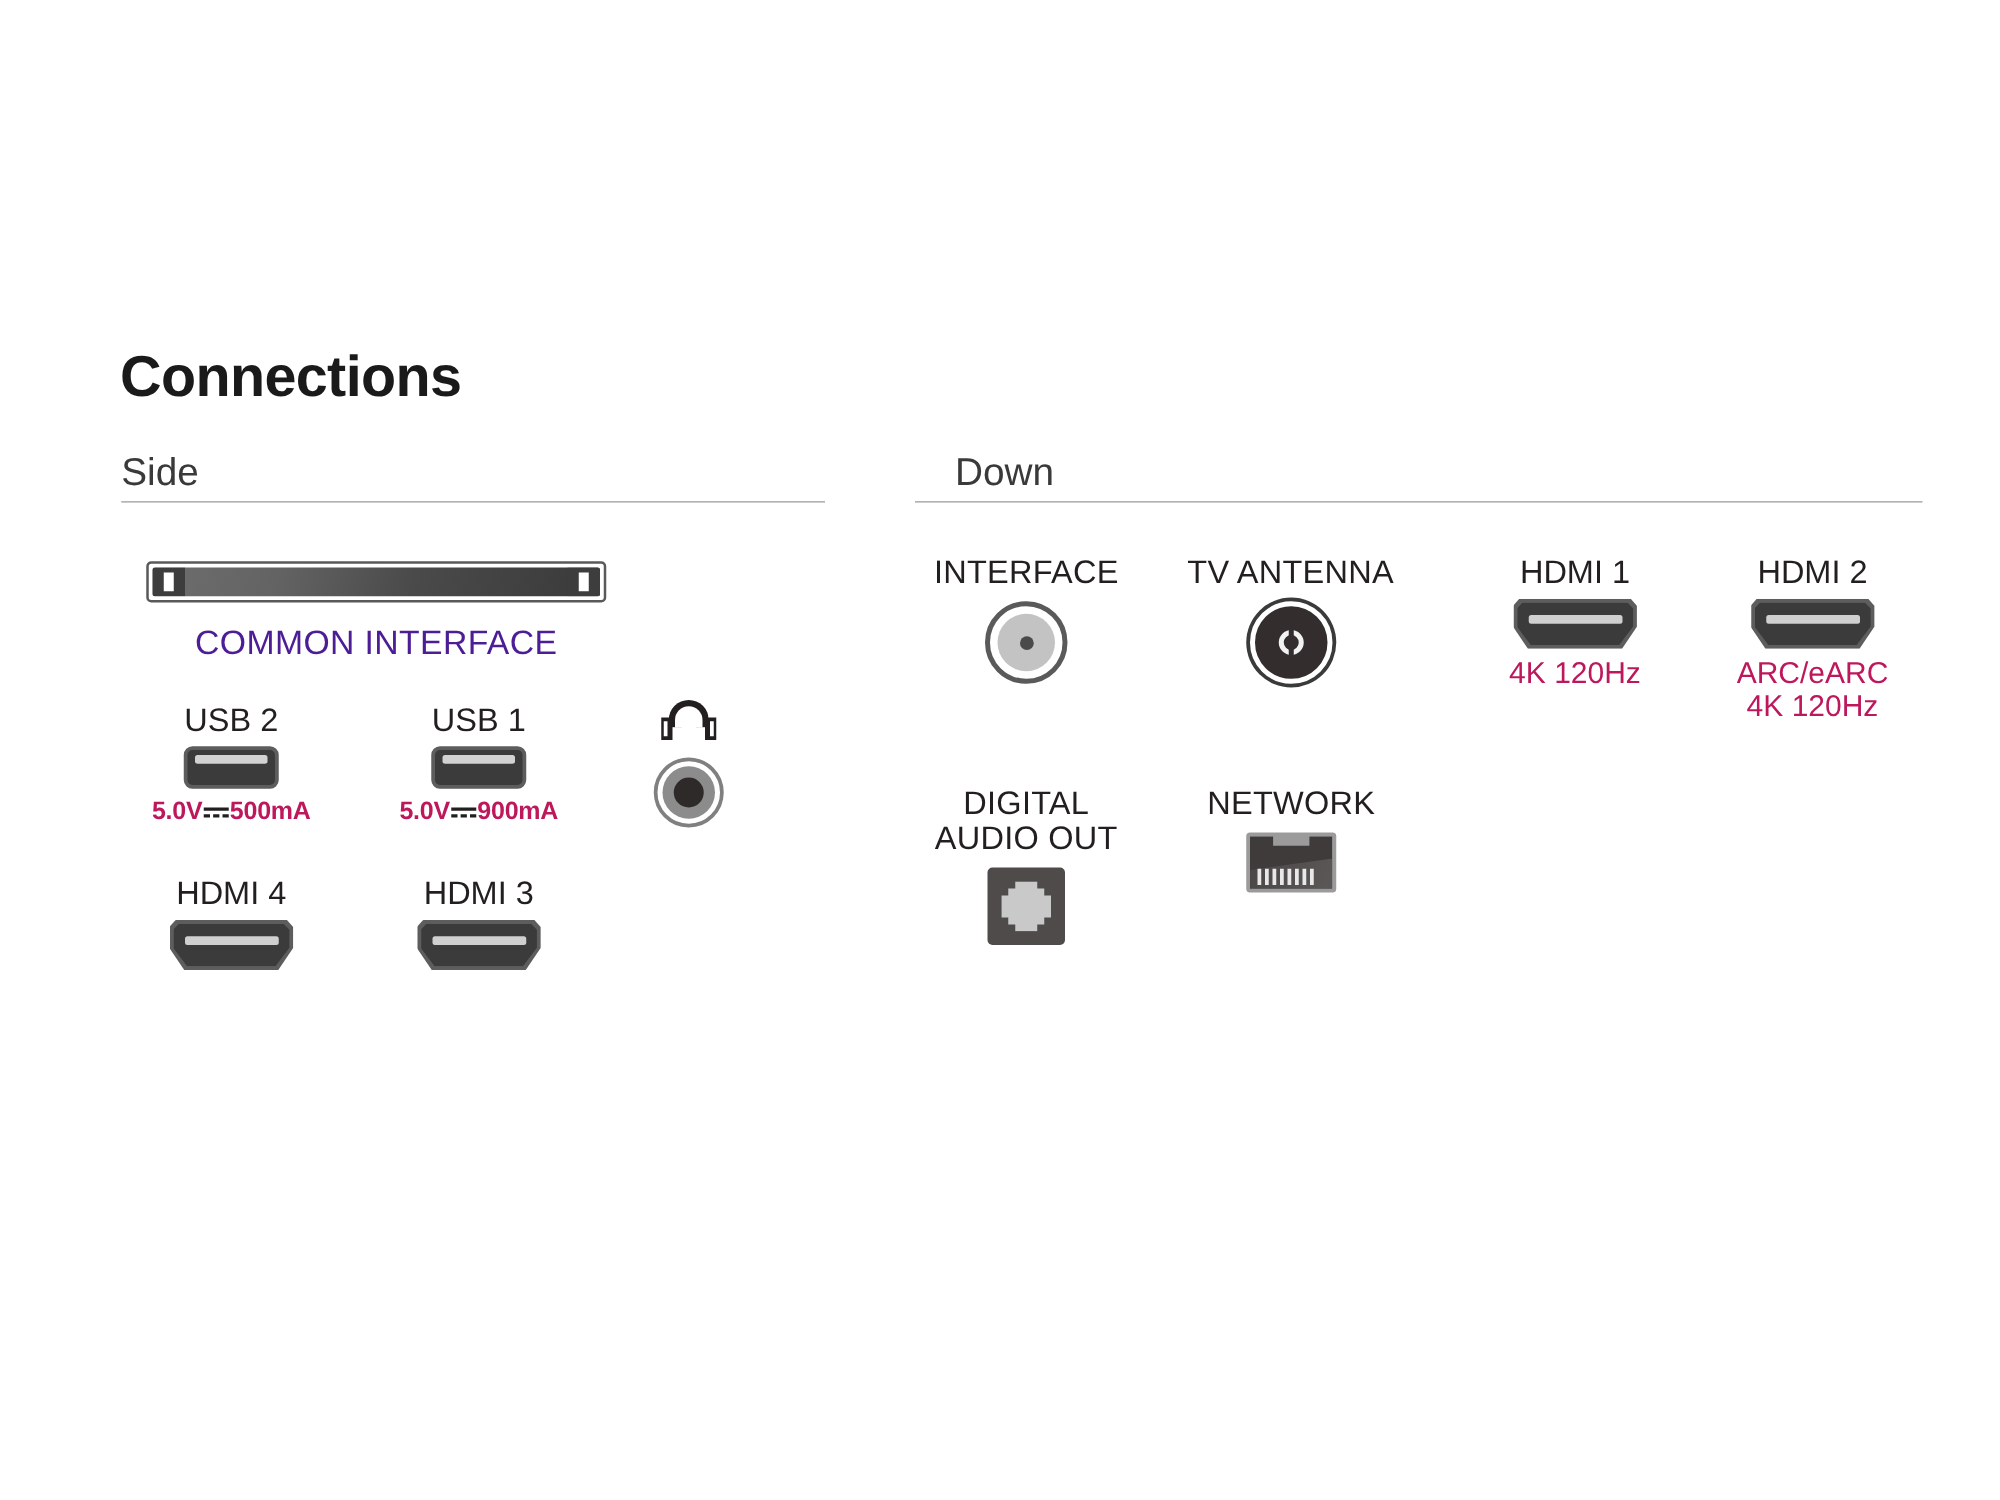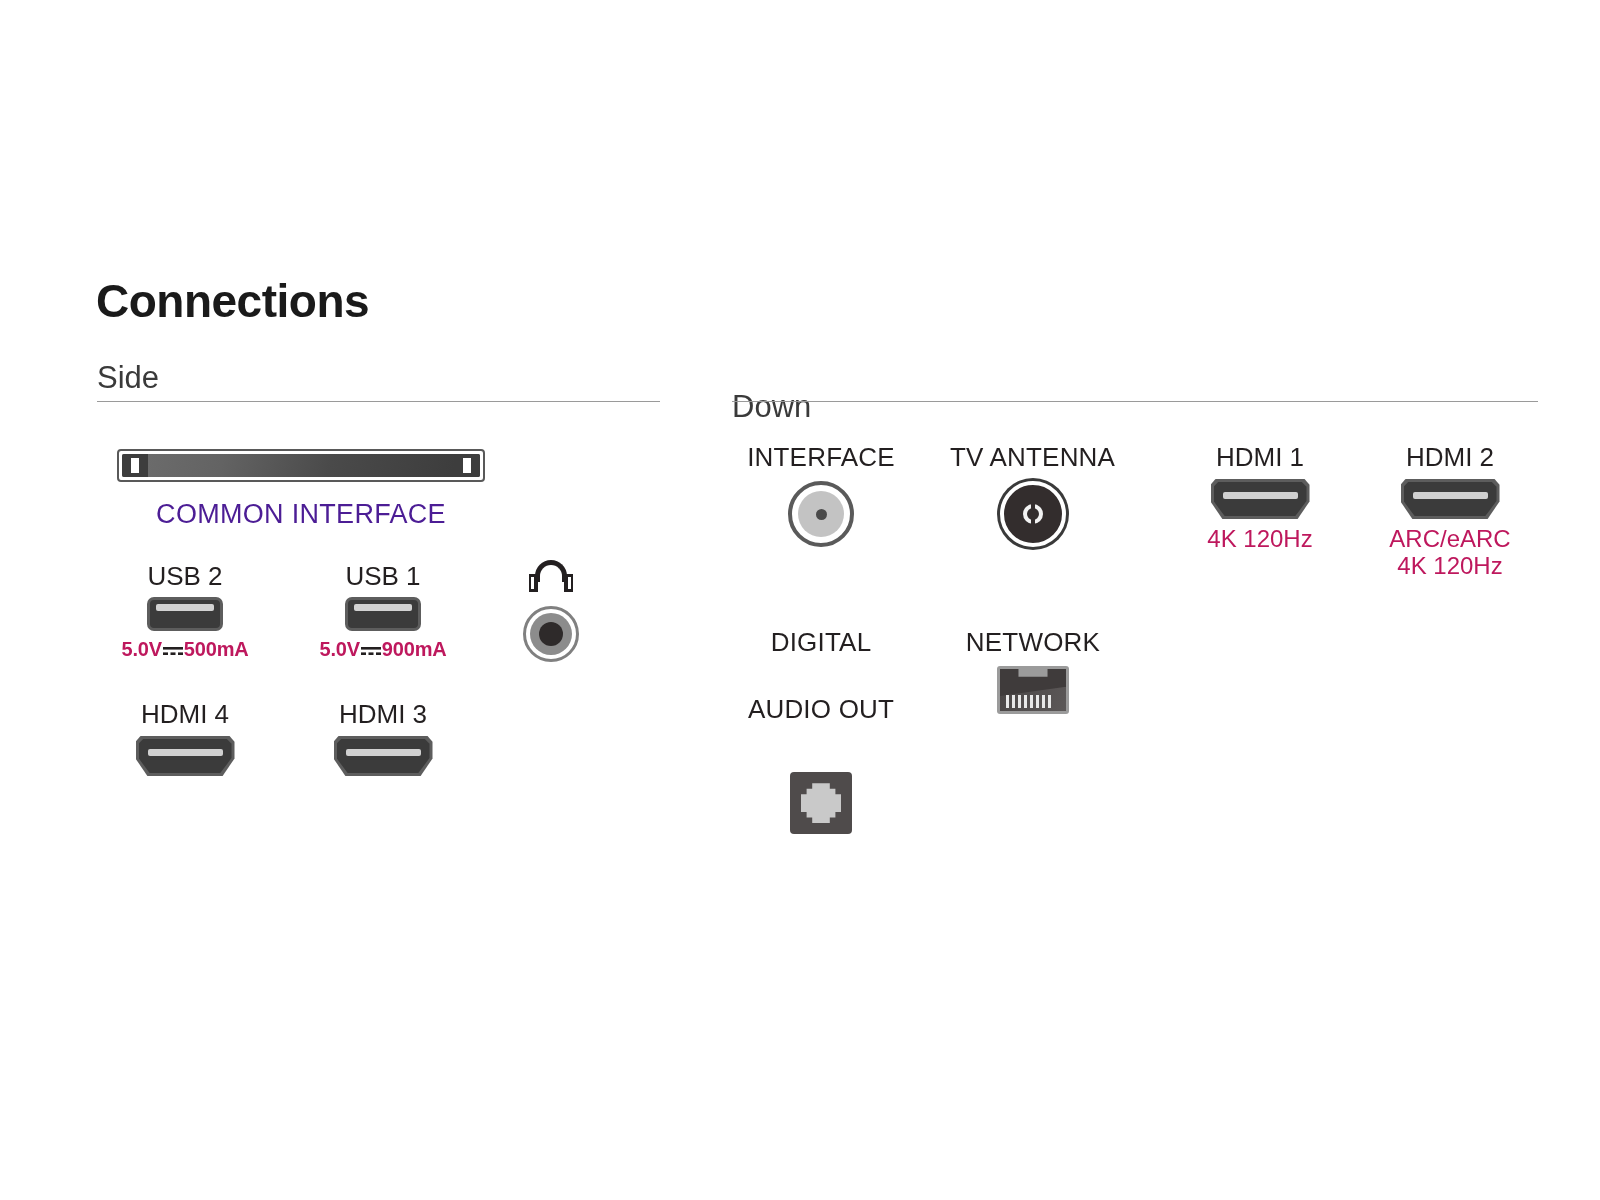--- a/index.html
+++ b/index.html
@@ -34,21 +34,21 @@
   }
 
   .col-heading {
     position: absolute;
     font-size: 31px;
     font-weight: 400;
     color: #3a3a3a;
     line-height: 1;
   }
   #side-heading { left: 97px; top: 362px; }
-  #down-heading { left: 732px; top: 362px; margin-top: 29px; }
+  #down-heading { left: 764px; top: 362px; }
 
   .rule {
     position: absolute;
     height: 1px;
     background: #9a9a9a;
     top: 401px;
   }
   #side-rule { left: 97px; width: 563px; }
   #down-rule { left: 732px; width: 806px; }
 
@@ -495,21 +495,21 @@
     <div class="port-label">HDMI 2</div>
     <div class="hdmi-port">
       <div class="hdmi-shell"></div>
       <div class="hdmi-body"></div>
       <div class="hdmi-bar"></div>
     </div>
     <div class="sub-label">ARC/eARC</div>
     <div class="sub-label">4K 120Hz</div>
   </div>
 
-  <div class="port-group" style="left:731px; top:628px; width:180px;gap:39px;">
+  <div class="port-group" style="left:731px; top:628px; width:180px;">
     <div class="port-label upper">DIGITAL</div>
     <div class="port-label upper">AUDIO OUT</div>
     <div class="optical">
       <div class="optical-inner"></div>
     </div>
   </div>
 
   <div class="port-group" style="left:940px; top:628px; width:186px;justify-content:flex-end;">
     <div class="port-label upper">NETWORK</div>
     <div class="rj45">

